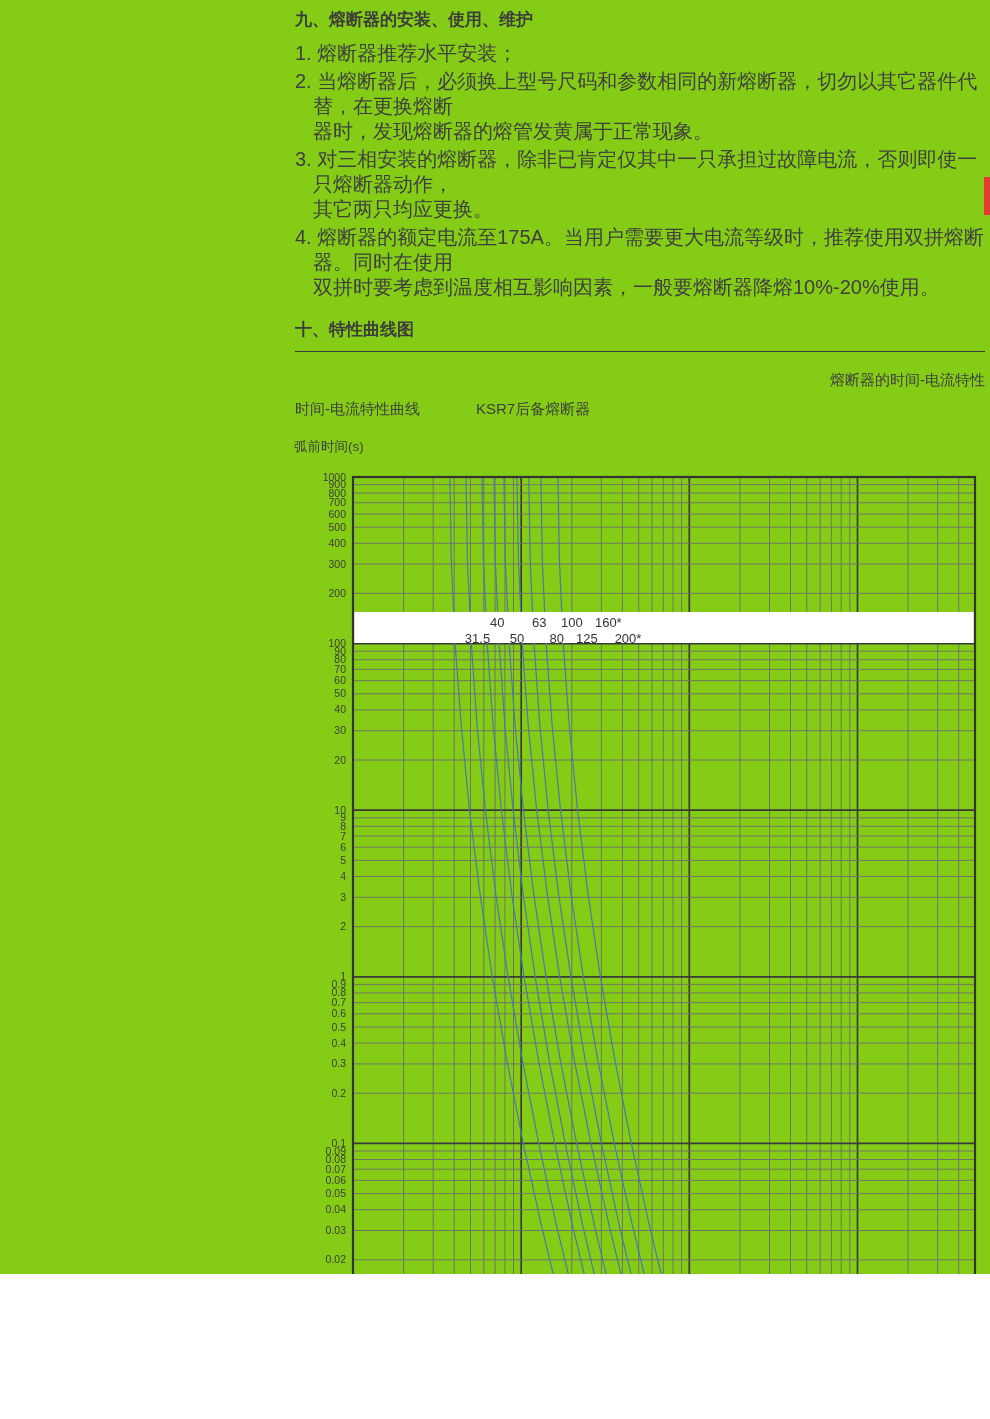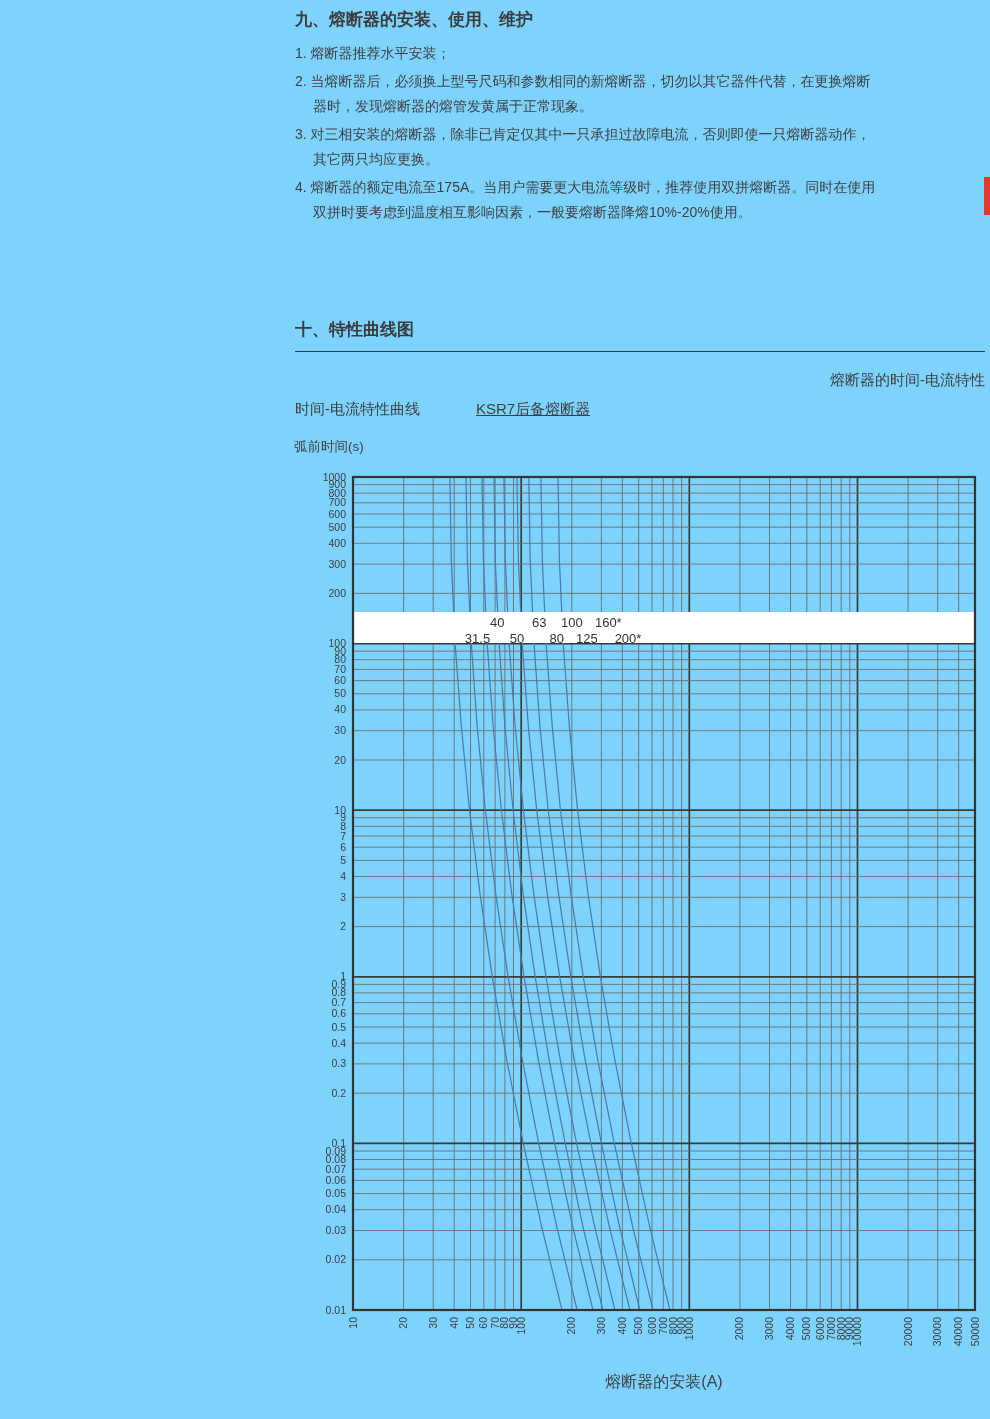--- a/index.html
+++ b/index.html
@@ -1,31 +1,31 @@
 <!DOCTYPE html>
 <html><head>
 <meta charset="utf-8">
 <style>
   html,body{margin:0;padding:0;background:#ffffff;}
   .page{
-    position:relative;width:990px;height:1419px;background:#7dd3fc;overflow:hidden;
+    position:relative;width:990px;height:1274px;background:#84cc16;overflow:hidden;
     font-family:"Liberation Sans",sans-serif;color:#3f3f3f;
   }
   .content{position:absolute;left:295px;top:8px;width:694px;}
   .sec-heading{font-size:17px;font-weight:600;color:#3c3c3c;line-height:24px;margin:0 0 9px 0;}
   .doc-item{
-    font-size:14px;line-height:25px;color:#3f3f3f;
+    font-size:20px;line-height:25px;color:#3f3f3f;
     padding-left:18px;text-indent:-18px;white-space:pre-line;margin-bottom:3px;
   }
   .sec10{position:absolute;left:295px;top:318px;width:690px;}
   .rule{border:none;border-top:1px solid #3a3a3a;margin:9px 0 0 0;width:690px;}
   .subtitle{font-size:15px;line-height:22px;color:#3f3f3f;}
   .subtitle-row1{margin-top:17px;text-align:right;}
   .subtitle-row2{margin-top:7px;}
-  .subtitle-model{margin-left:56px;text-decoration:underline;}
+  .subtitle-model{margin-left:56px;}
   .y-axis-title{position:absolute;left:294px;top:438px;font-size:13.5px;color:#3f3f3f;text-align:center;}
   .x-axis-title{position:absolute;left:353px;top:1372px;width:622px;text-align:center;font-size:16px;color:#3f3f3f;}
   .page-marker{position:absolute;left:984px;top:177px;width:6px;height:38px;}
   svg.chart{position:absolute;left:0;top:0;pointer-events:none;}
   .tick{font:10.5px "Liberation Sans",sans-serif;fill:#3d3d3d;}
   .bandlab{font:13px "Liberation Sans",sans-serif;fill:#333333;}
 </style>
 </head>
 <body>
 

